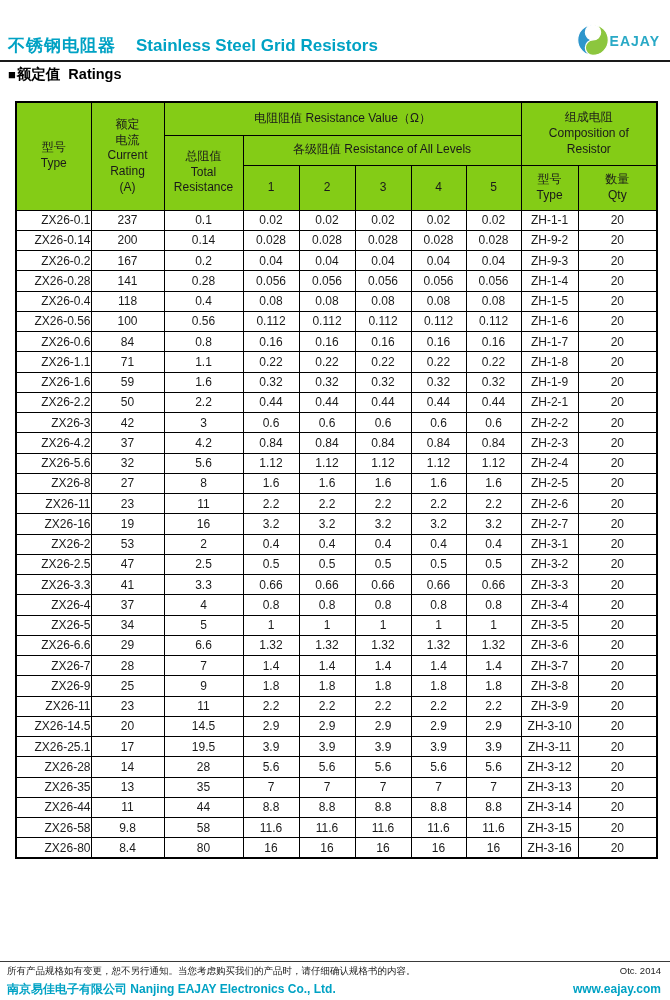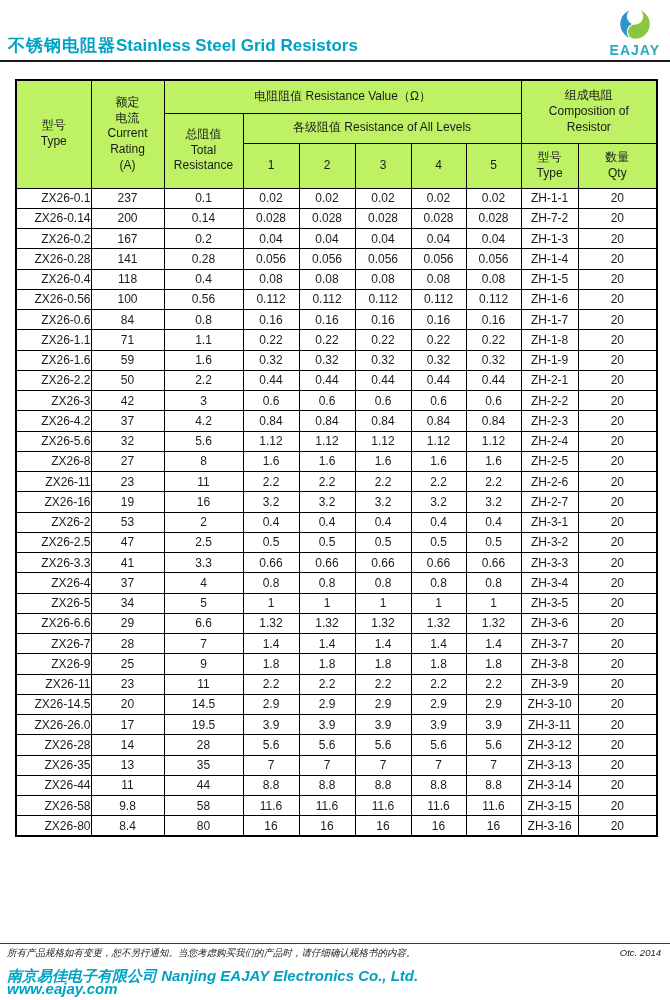--- a/index.html
+++ b/index.html
@@ -9,62 +9,62 @@
     position:relative; width:670px; height:1000px; background:#ffffff;
     margin:0 auto; overflow:hidden; color:#1a1a1a;
   }
   
   .header-top {
     display:flex; justify-content:space-between; align-items:flex-end;
     padding:4px 10px 3px 8px; height:60px;
   }
   .doc-title { display:flex; align-items:baseline; font-weight:bold; font-size:17px; color:#00a2c4; }
   .doc-title .zh { letter-spacing:1px; }
-  .doc-title .en { }
-  .logo { display:flex; flex-direction:column; align-items:center; line-height:1; }
+  .doc-title .en { margin-left:20px; }
+  .logo { display:flex; align-items:center; line-height:1; }
   .logo svg { width:34px; height:34px; display:block; }
   .logo .logo-text { font-size:14px; font-weight:bold; color:#29a9c6; letter-spacing:1px; margin-top:2px; }
   .top-rule { border:none; border-top:2px solid #1a1a1a; }
   .section-heading { padding:3px 8px 0 8px; font-size:14.5px; font-weight:bold; color:#000; }
   .section-heading .marker { font-size:13px; margin-right:1px; }
   .section-heading .zh { margin-right:8px; }
   
   table.ratings {
     border-collapse:collapse; table-layout:fixed; width:640px;
     margin:17px 0 0 15px; border:2px solid #000;
   }
   table.ratings th, table.ratings td {
     border:1px solid #000; text-align:center; font-weight:normal;
     font-size:12px; overflow:hidden;
   }
   table.ratings thead th {
-    background:#bef264; white-space:pre-line; line-height:1.32; padding:1px 0;
+    background:#84cc16; white-space:pre-line; line-height:1.32; padding:1px 0;
   }
   thead tr.hr-a { height:33px; }
   thead tr.hr-b { height:30px; }
   thead tr.hr-c { height:45px; }
   tbody tr { height:20.25px; }
   tbody td { background:#ffffff; line-height:1; }
   tbody td.left { text-align:right; padding-left:7px; }
   col.c-type  { width:75px; }
   col.c-cur   { width:73px; }
   col.c-tot   { width:79px; }
   col.c-l1, col.c-l2, col.c-l3 { width:56px; }
   col.c-l4, col.c-l5 { width:55px; }
   col.c-ctype { width:57px; }
   col.c-qty   { width:79px; }
   
   .footer {
     position:absolute; left:0; right:0; bottom:0;
     border-top:1px solid #3a3a3a; padding:3px 9px 5px 7px;
-    font-size:9.5px; line-height:12.4px; color:#222;font-style:italic;
+    font-size:9.5px; line-height:12.4px; color:#222;
   }
   .footer .row { display:flex; justify-content:space-between; }
   .footer .cyan { color:#00a2c4; font-weight:bold; }
-  .footer .company-row { font-size:15px; margin-top:11px;flex-direction:column; }
+  .footer .company-row { font-size:12px; margin-top:5px; }
 </style>
 </head>
 <body>
 
 <div class="page">
 
   <div class="header-top">
     <div class="doc-title">
       <span class="zh">不锈钢电阻器</span>
       <span class="en">Stainless Steel Grid Resistors</span>
@@ -73,20 +73,23 @@
       <svg viewBox="0 0 40 40" aria-hidden="true">
         <path d="M20 2 A18 18 0 0 0 20 38 A9 9 0 0 0 20 20 A9 9 0 0 1 20 2 Z" fill="#2e96cc" stroke="#ffffff" stroke-width="1.4"></path>
         <path d="M20 2 A18 18 0 0 1 20 38 A9 9 0 0 1 20 20 A9 9 0 0 0 20 2 Z" fill="#8cc63e" stroke="#ffffff" stroke-width="1.4"></path>
       </svg>
       <span class="logo-text">EAJAY</span>
     </div>
   </div>
 
   <hr class="top-rule">
 
+  <div class="section-heading">
+    <span class="marker">■</span><span class="zh">额定值</span><span>Ratings</span>
+  </div>
 
   <table class="ratings">
     <colgroup>
       <col class="c-type">
         <col class="c-cur">
         <col class="c-tot">
       <col class="c-l1">
         <col class="c-l2">
         <col class="c-l3">
         <col class="c-l4">
@@ -141,33 +144,33 @@
         </tr>
         <tr>
           <td class="left">ZX26-0.14</td>
           <td>200</td>
           <td>0.14</td>
           <td>0.028</td>
           <td>0.028</td>
           <td>0.028</td>
           <td>0.028</td>
           <td>0.028</td>
-          <td>ZH-7-2</td>
+          <td>ZH-9-2</td>
           <td>20</td>
         </tr>
         <tr>
           <td class="left">ZX26-0.2</td>
           <td>167</td>
           <td>0.2</td>
           <td>0.04</td>
           <td>0.04</td>
           <td>0.04</td>
           <td>0.04</td>
           <td>0.04</td>
-          <td>ZH-1-3</td>
+          <td>ZH-9-3</td>
           <td>20</td>
         </tr>
         <tr>
           <td class="left">ZX26-0.28</td>
           <td>141</td>
           <td>0.28</td>
           <td>0.056</td>
           <td>0.056</td>
           <td>0.056</td>
           <td>0.056</td>
@@ -433,21 +436,21 @@
           <td>14.5</td>
           <td>2.9</td>
           <td>2.9</td>
           <td>2.9</td>
           <td>2.9</td>
           <td>2.9</td>
           <td>ZH-3-10</td>
           <td>20</td>
         </tr>
         <tr>
-          <td class="left">ZX26-26.0</td>
+          <td class="left">ZX26-25.1</td>
           <td>17</td>
           <td>19.5</td>
           <td>3.9</td>
           <td>3.9</td>
           <td>3.9</td>
           <td>3.9</td>
           <td>3.9</td>
           <td>ZH-3-11</td>
           <td>20</td>
         </tr>

